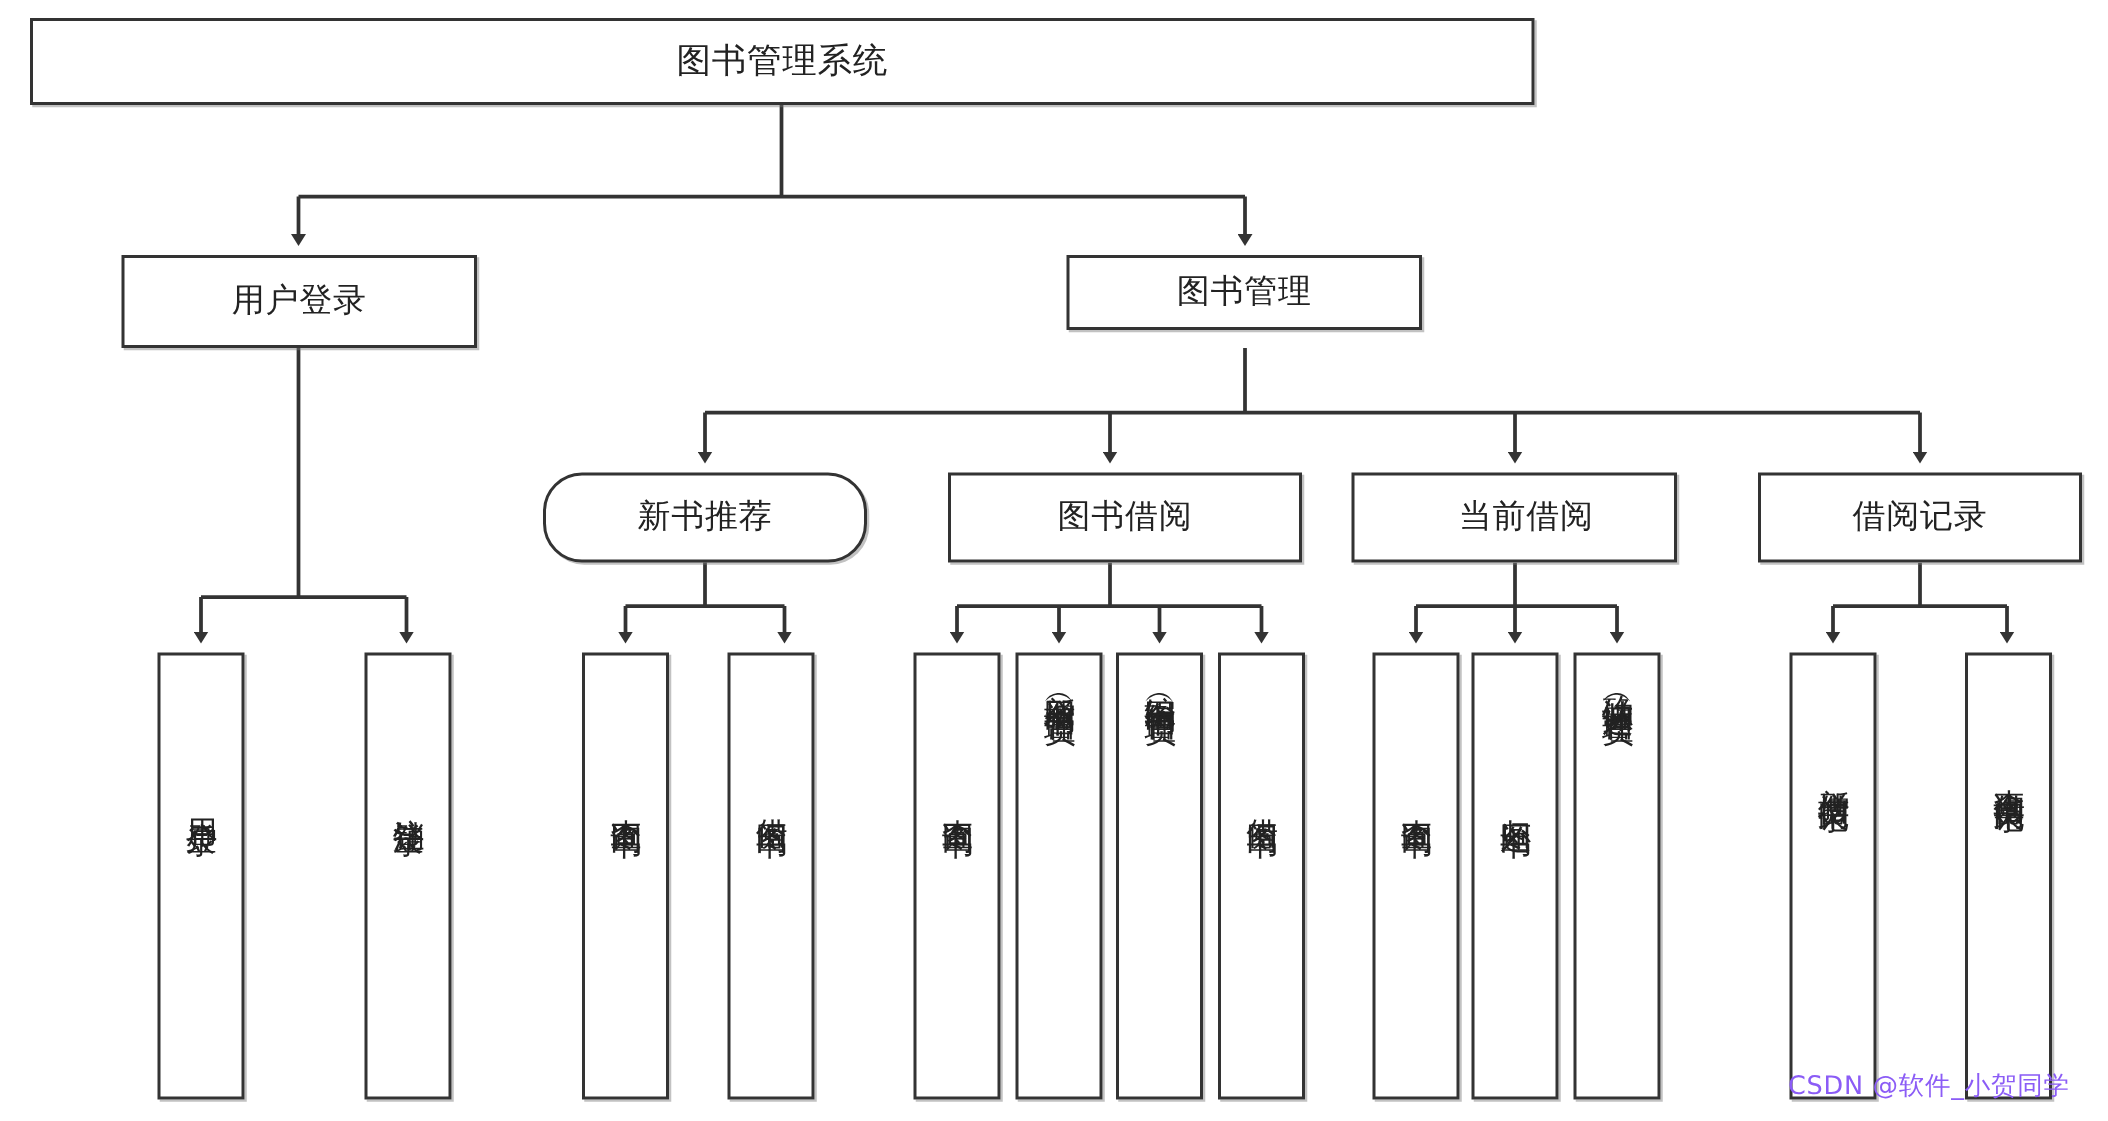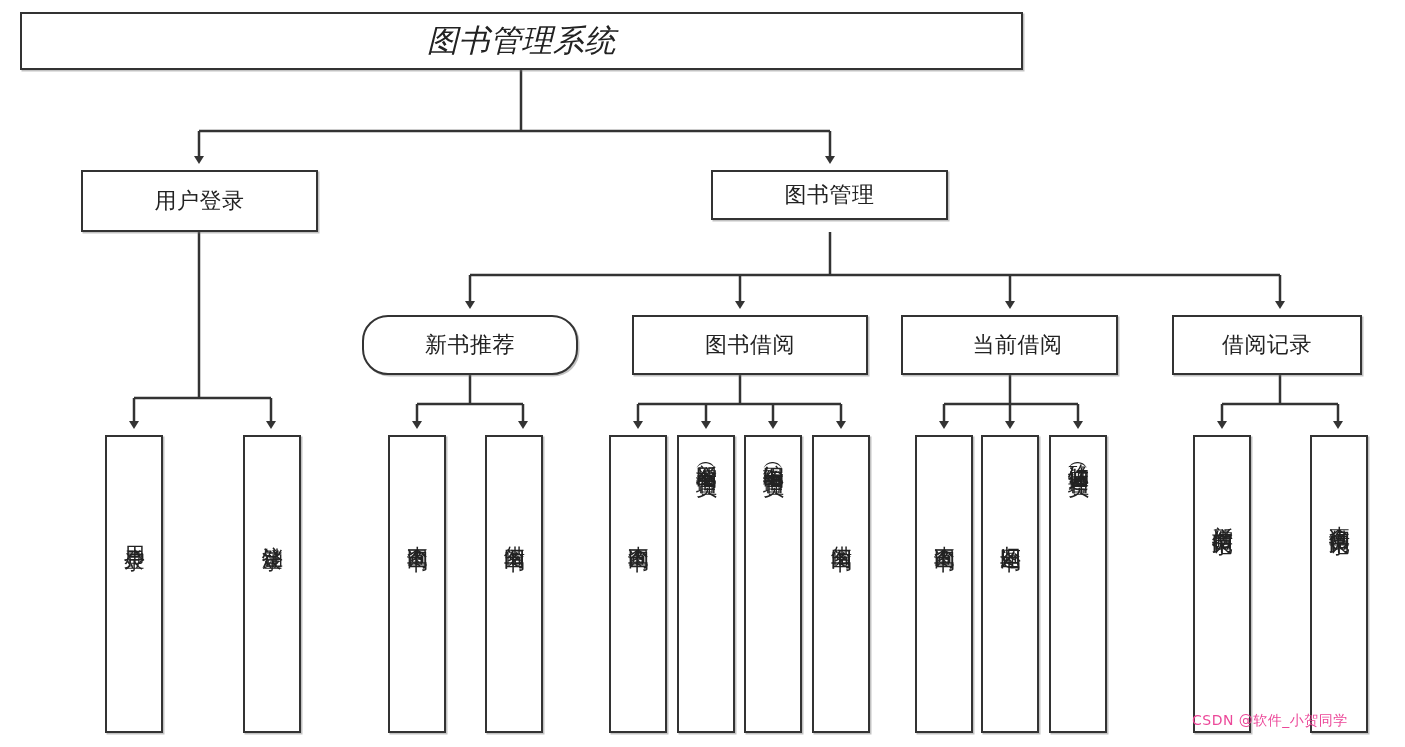--- a/index.html
+++ b/index.html
@@ -39,21 +39,21 @@
     z-index: 2;
   }
   .node .label {
     font-size: 22px;
     line-height: 1.15;
     letter-spacing: 0.5px;
     color: #222222;
     white-space: nowrap;
     text-align: center;
   }
-  .node.root .label { font-size: 31px; font-style: italic; }
+  .node.root .label { font-size: 23px; }
   .node.leaf {
     align-items: flex-start;
     justify-content: center;
     padding-top: 16px;
   }
   .node.leaf .label {
     writing-mode: vertical-rl;
     text-orientation: upright;
     font-size: 21px;
     line-height: 1.28;
@@ -61,22 +61,22 @@
     white-space: pre;
     text-align: left;
   }
   .node.leaf.tall-text { padding-top: 10px; }
   .node.leaf.mid-text  { padding-top: 72px; }
   .node.leaf.low-text  { padding-top: 92px; }
   #watermark {
     position: absolute;
     left: 1192px;
     top: 712px;
-    font-size: 14px;
-    color: #ec4899;
+    font-size: 17px;
+    color: #8b5cf6;
     letter-spacing: 0.5px;
     white-space: nowrap;
     z-index: 5;
     user-select: none;
     text-align: center;
   }
 </style>
 </head>
 <body>
 
@@ -149,21 +149,21 @@
   </div>
 
   <div class="node" style="left:632px; top:315px; width:236px; height:60px;">
     <span class="label">图书借阅</span>
   </div>
 
   <div class="node" style="left:901px; top:315px; width:217px; height:60px;padding-left:16px;">
     <span class="label">当前借阅</span>
   </div>
 
-  <div class="node" style="left:1172px; top:315px; width:190px; height:60px;">
+  <div class="node" style="left:1172px; top:315px; width:216px; height:60px;">
     <span class="label">借阅记录</span>
   </div>
 
   <div class="node leaf low-text" style="left:105px; top:435px; width:58px; height:298px;">
     <span class="label">用户登录</span>
   </div>
 
   <div class="node leaf low-text" style="left:243px; top:435px; width:58px; height:298px;">
     <span class="label">注销登录</span>
   </div>

